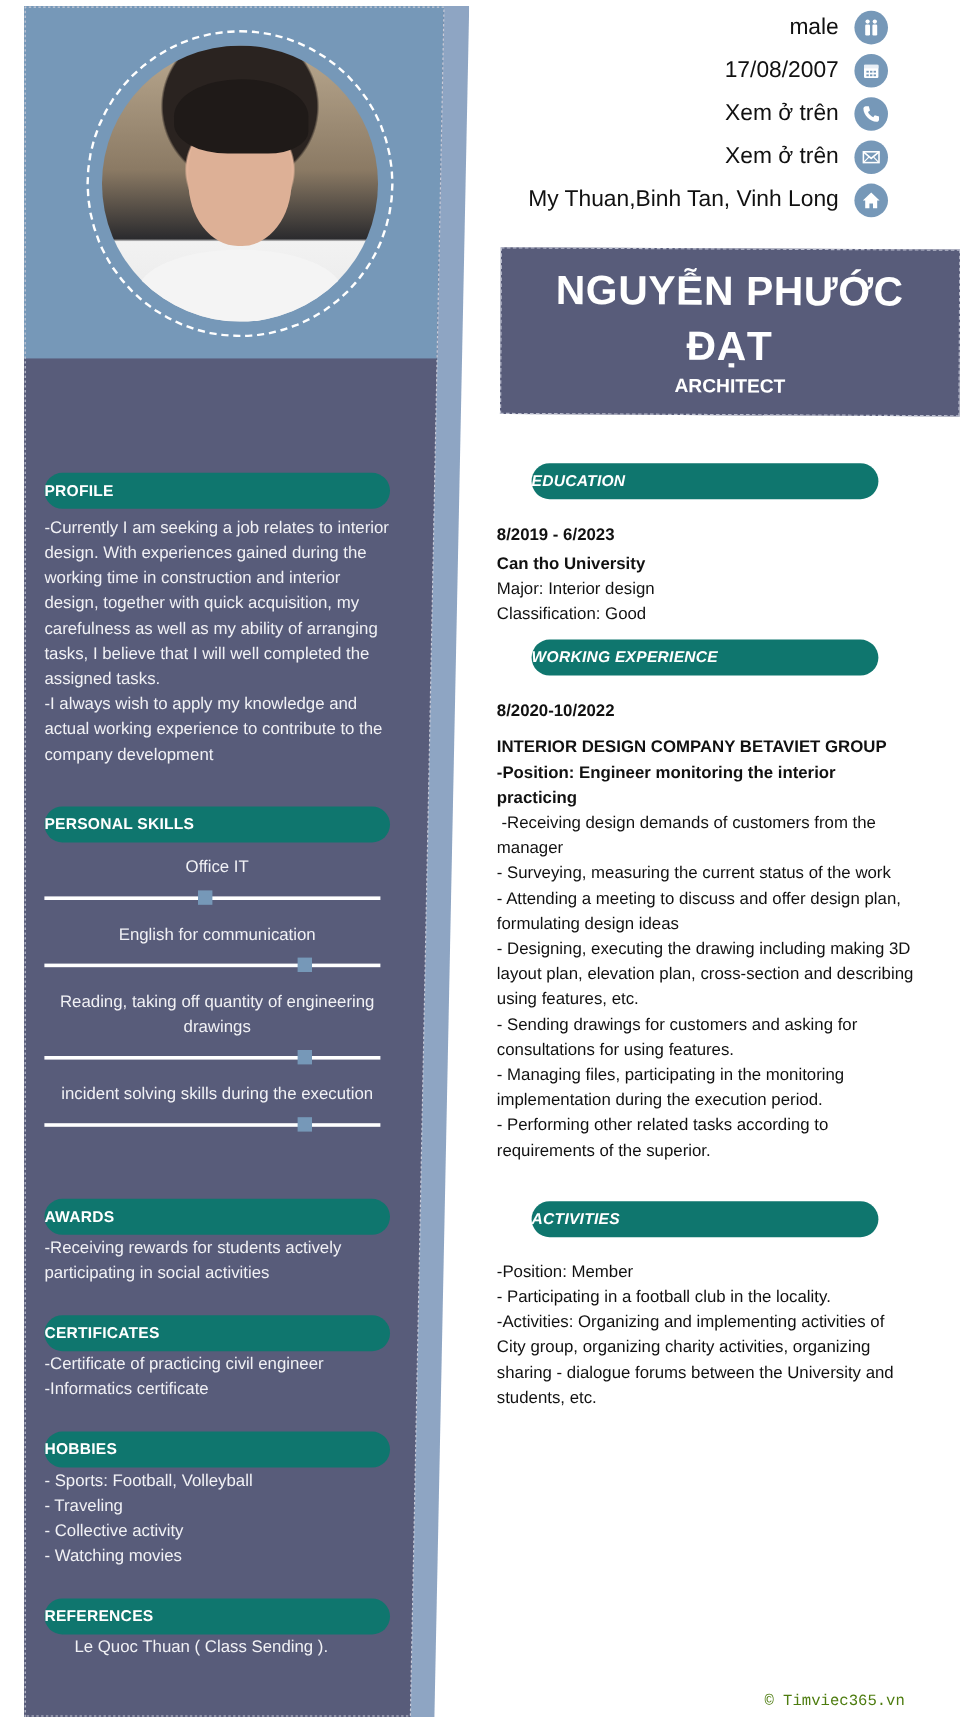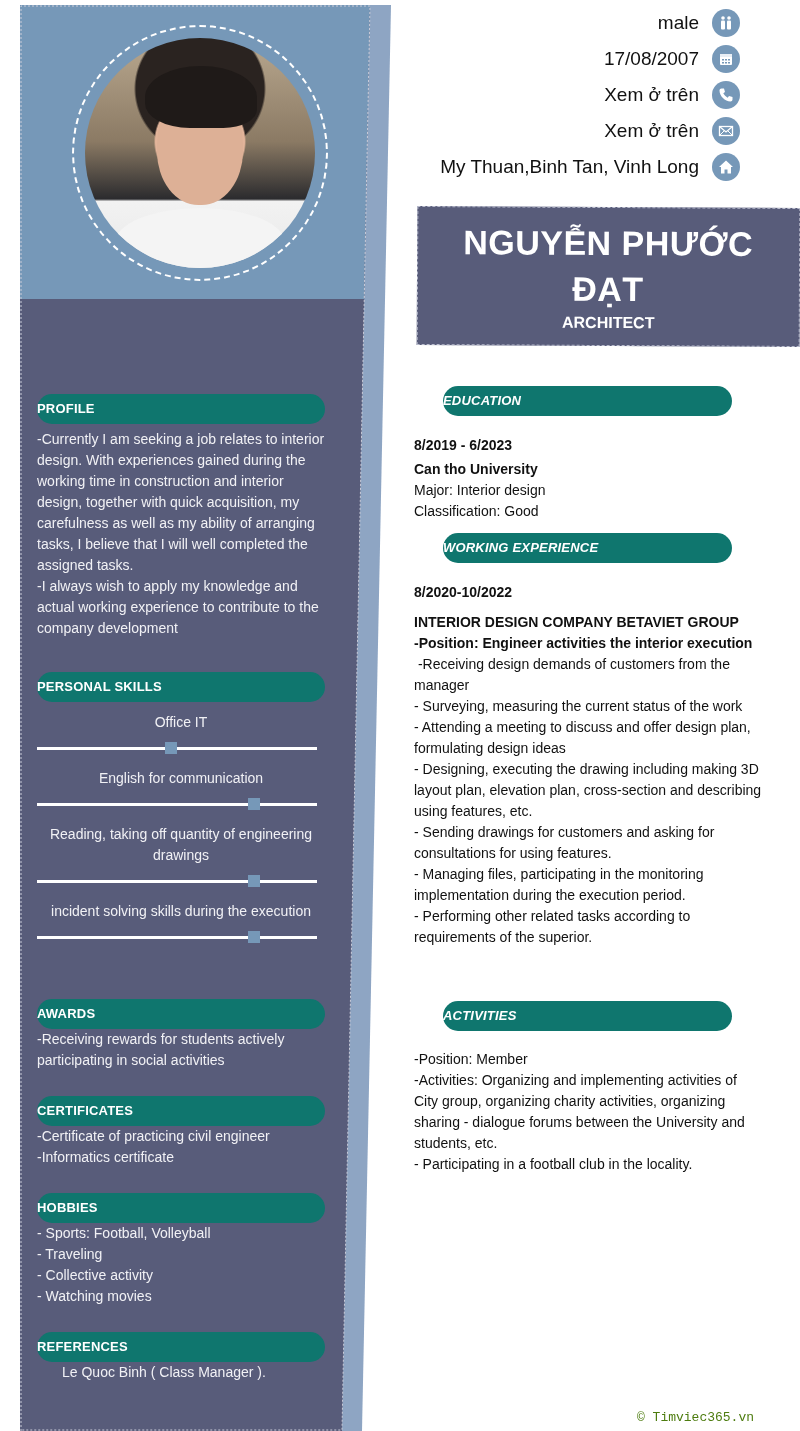--- a/index.html
+++ b/index.html
@@ -215,52 +215,52 @@
     <span class="line">- Sports: Football, Volleyball</span>
     <span class="line">- Traveling</span>
     <span class="line">- Collective activity</span>
     <span class="line">- Watching movies</span>
   </div>
 </div>
 
 <div class="left-col" style="top:1332px;">
   <div class="pill">REFERENCES</div>
   <div class="sec-text" style="margin-top:0; padding-left:25px;">
-    <span class="line">Le Quoc Binh ( Class Manager ).</span>
+    <span class="line">Le Quoc Thuan ( Class Sending ).</span>
   </div>
 </div>
 
 <div class="right-col" style="top:386px;">
   <div class="pill">EDUCATION</div>
   <div class="entries" style="margin-top:19px;">
     <span class="line bold">8/2019 - 6/2023</span>
     <span class="line bold" style="margin-top:3px;">Can tho University</span>
     <span class="line">Major: Interior design</span>
     <span class="line">Classification: Good</span>
   </div>
 </div>
 
 <div class="right-col" style="top:533px;">
   <div class="pill">WORKING EXPERIENCE</div>
   <div class="entries" style="margin-top:19px;">
     <span class="line bold">8/2020-10/2022</span>
     <span class="line bold" style="margin-top:9px;">INTERIOR DESIGN COMPANY BETAVIET GROUP</span>
-    <span class="line bold">-Position: Engineer activities the interior execution</span>
+    <span class="line bold">-Position: Engineer monitoring the interior practicing</span>
     <span class="line" style="white-space:pre-wrap;"> -Receiving design demands of customers from the manager</span>
     <span class="line">- Surveying, measuring the current status of the work</span>
     <span class="line">- Attending a meeting to discuss and offer design plan, formulating design ideas</span>
     <span class="line">- Designing, executing the drawing including making 3D layout plan, elevation plan, cross-section and describing using features, etc.</span>
     <span class="line">- Sending drawings for customers and asking for consultations for using features.</span>
     <span class="line">- Managing files, participating in the monitoring implementation during the execution period.</span>
     <span class="line">- Performing other related tasks according to requirements of the superior.</span>
   </div>
 </div>
 
 <div class="right-col" style="top:1001px;">
   <div class="pill">ACTIVITIES</div>
   <div class="entries" style="margin-top:18px;">
     <span class="line">-Position: Member</span>
+    <span class="line">- Participating in a football club in the locality.</span>
     <span class="line">-Activities: Organizing and implementing activities of City group, organizing charity activities, organizing sharing - dialogue forums between the University and students, etc.</span>
-    <span class="line">- Participating in a football club in the locality.</span>
   </div>
 </div>
 
 <div class="footer">© Timviec365.vn</div>
 
 </body></html>

